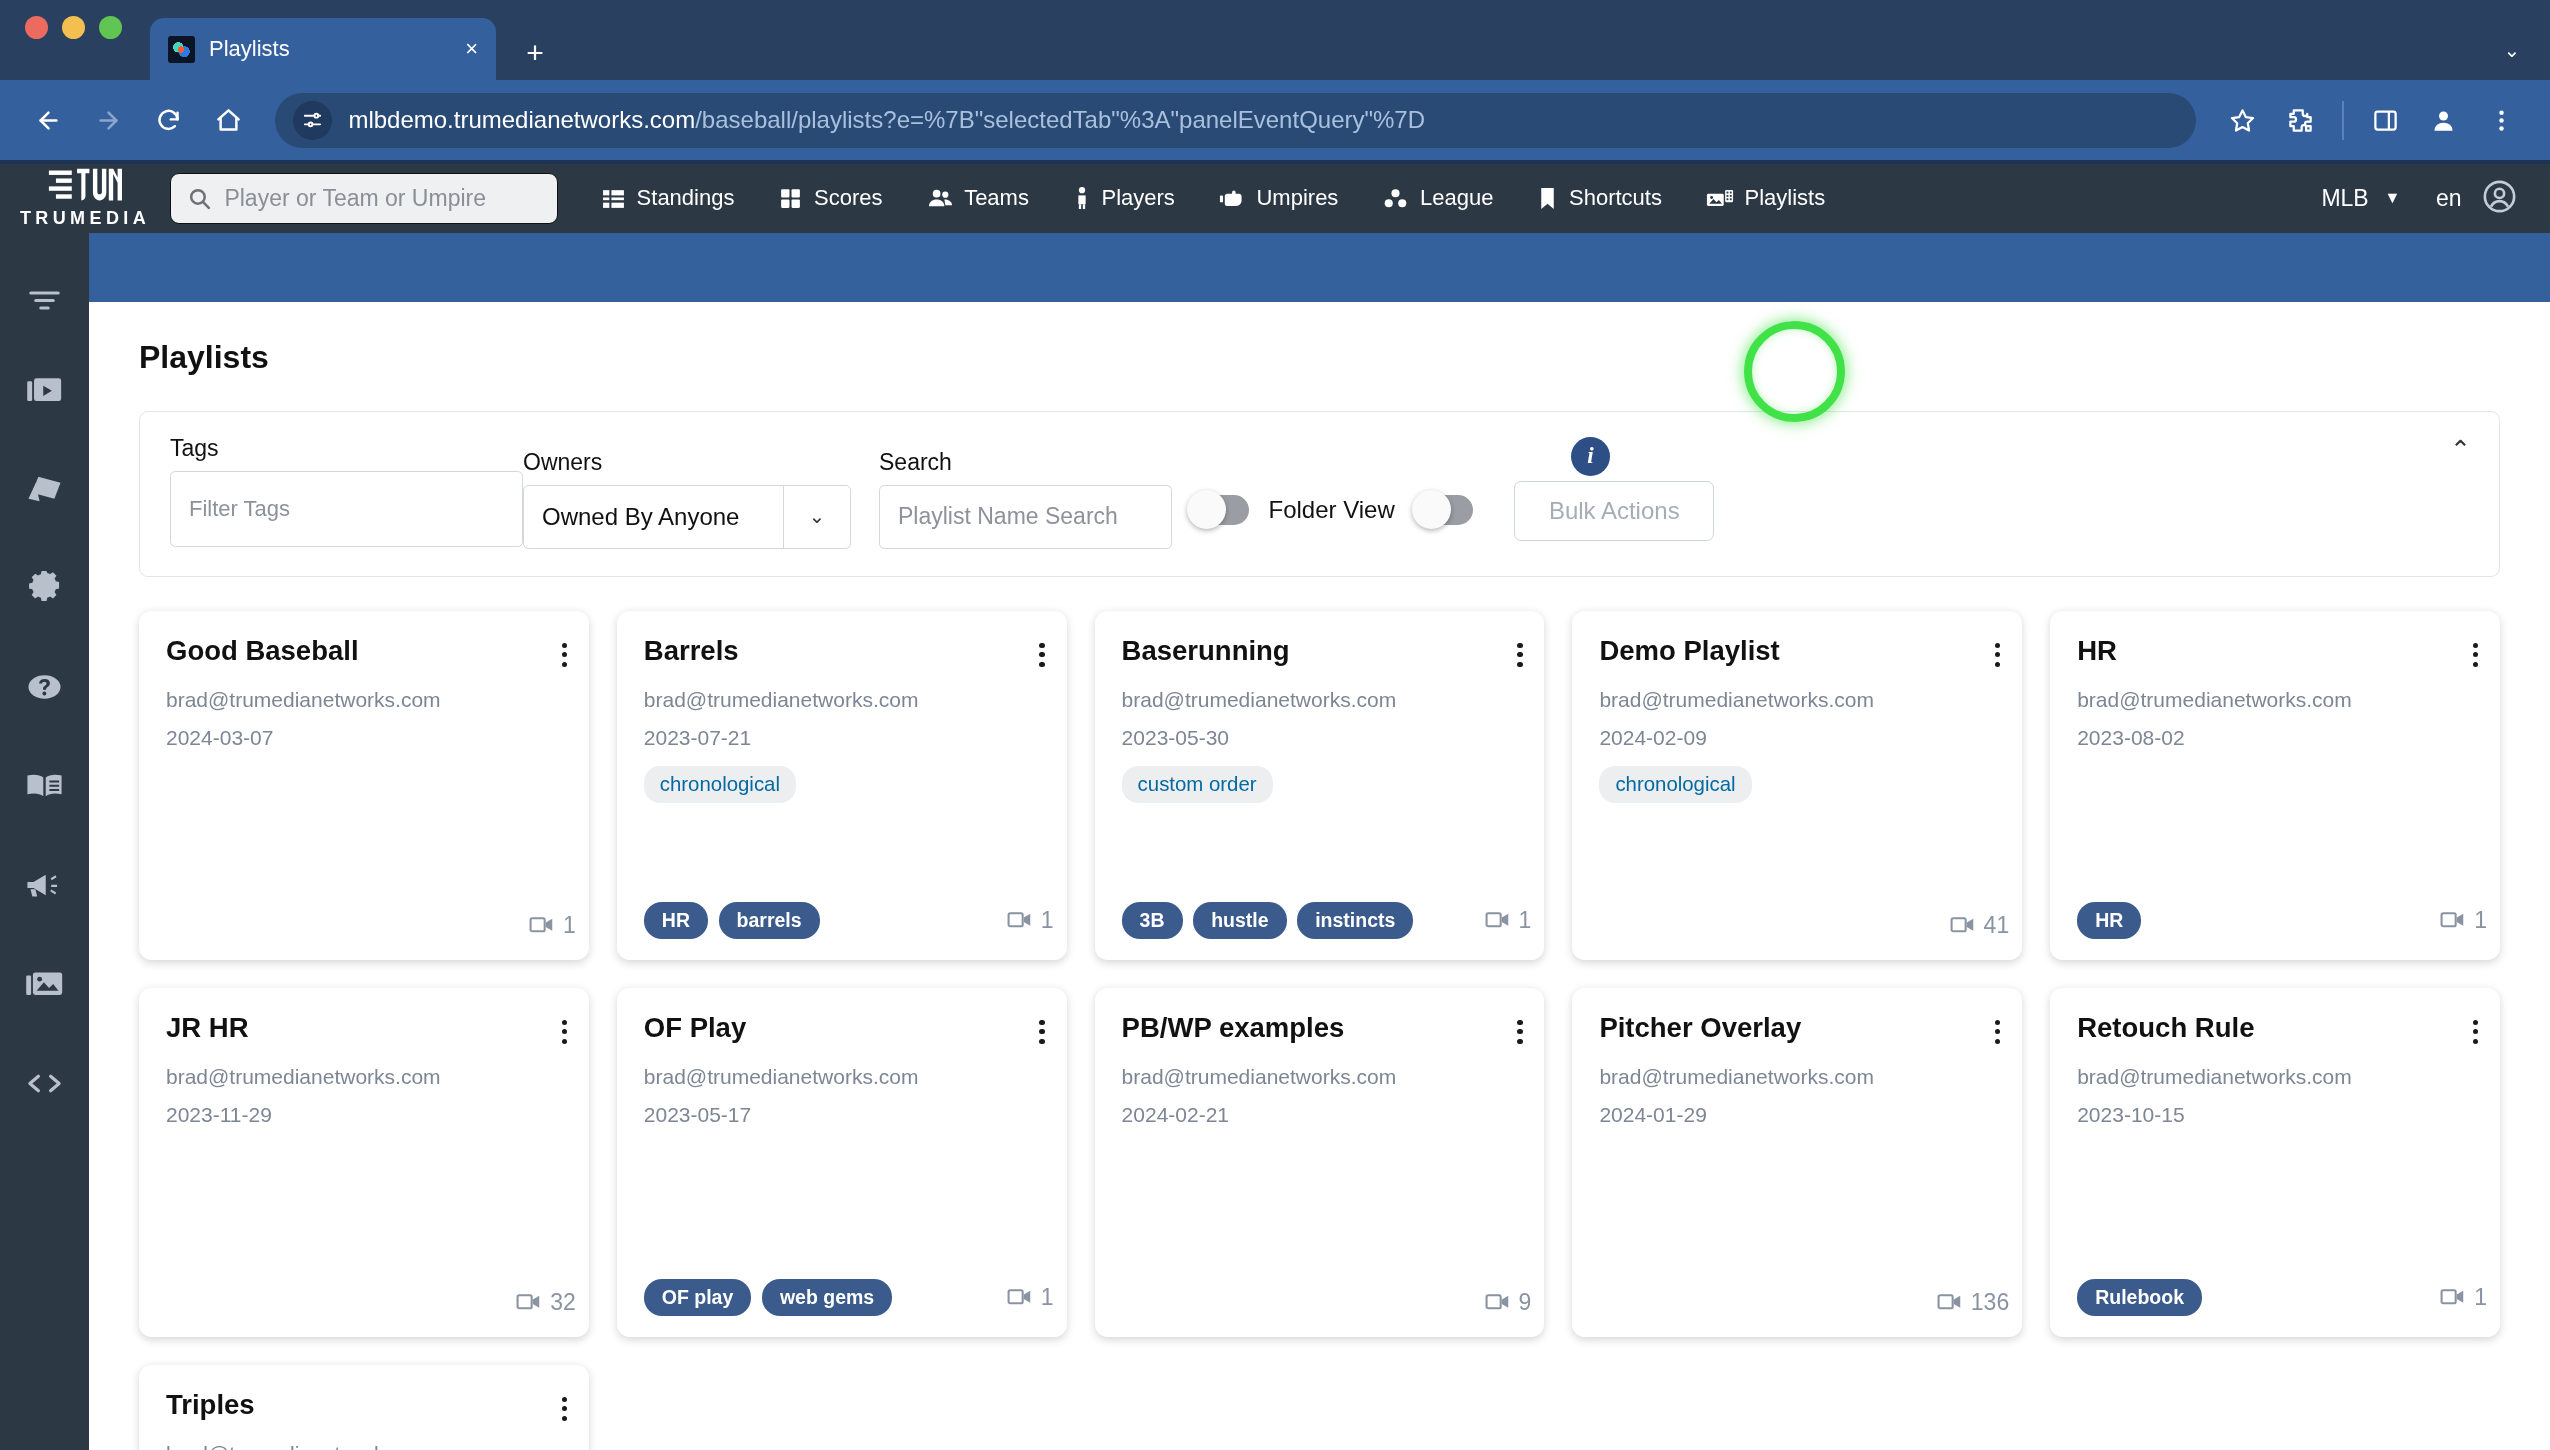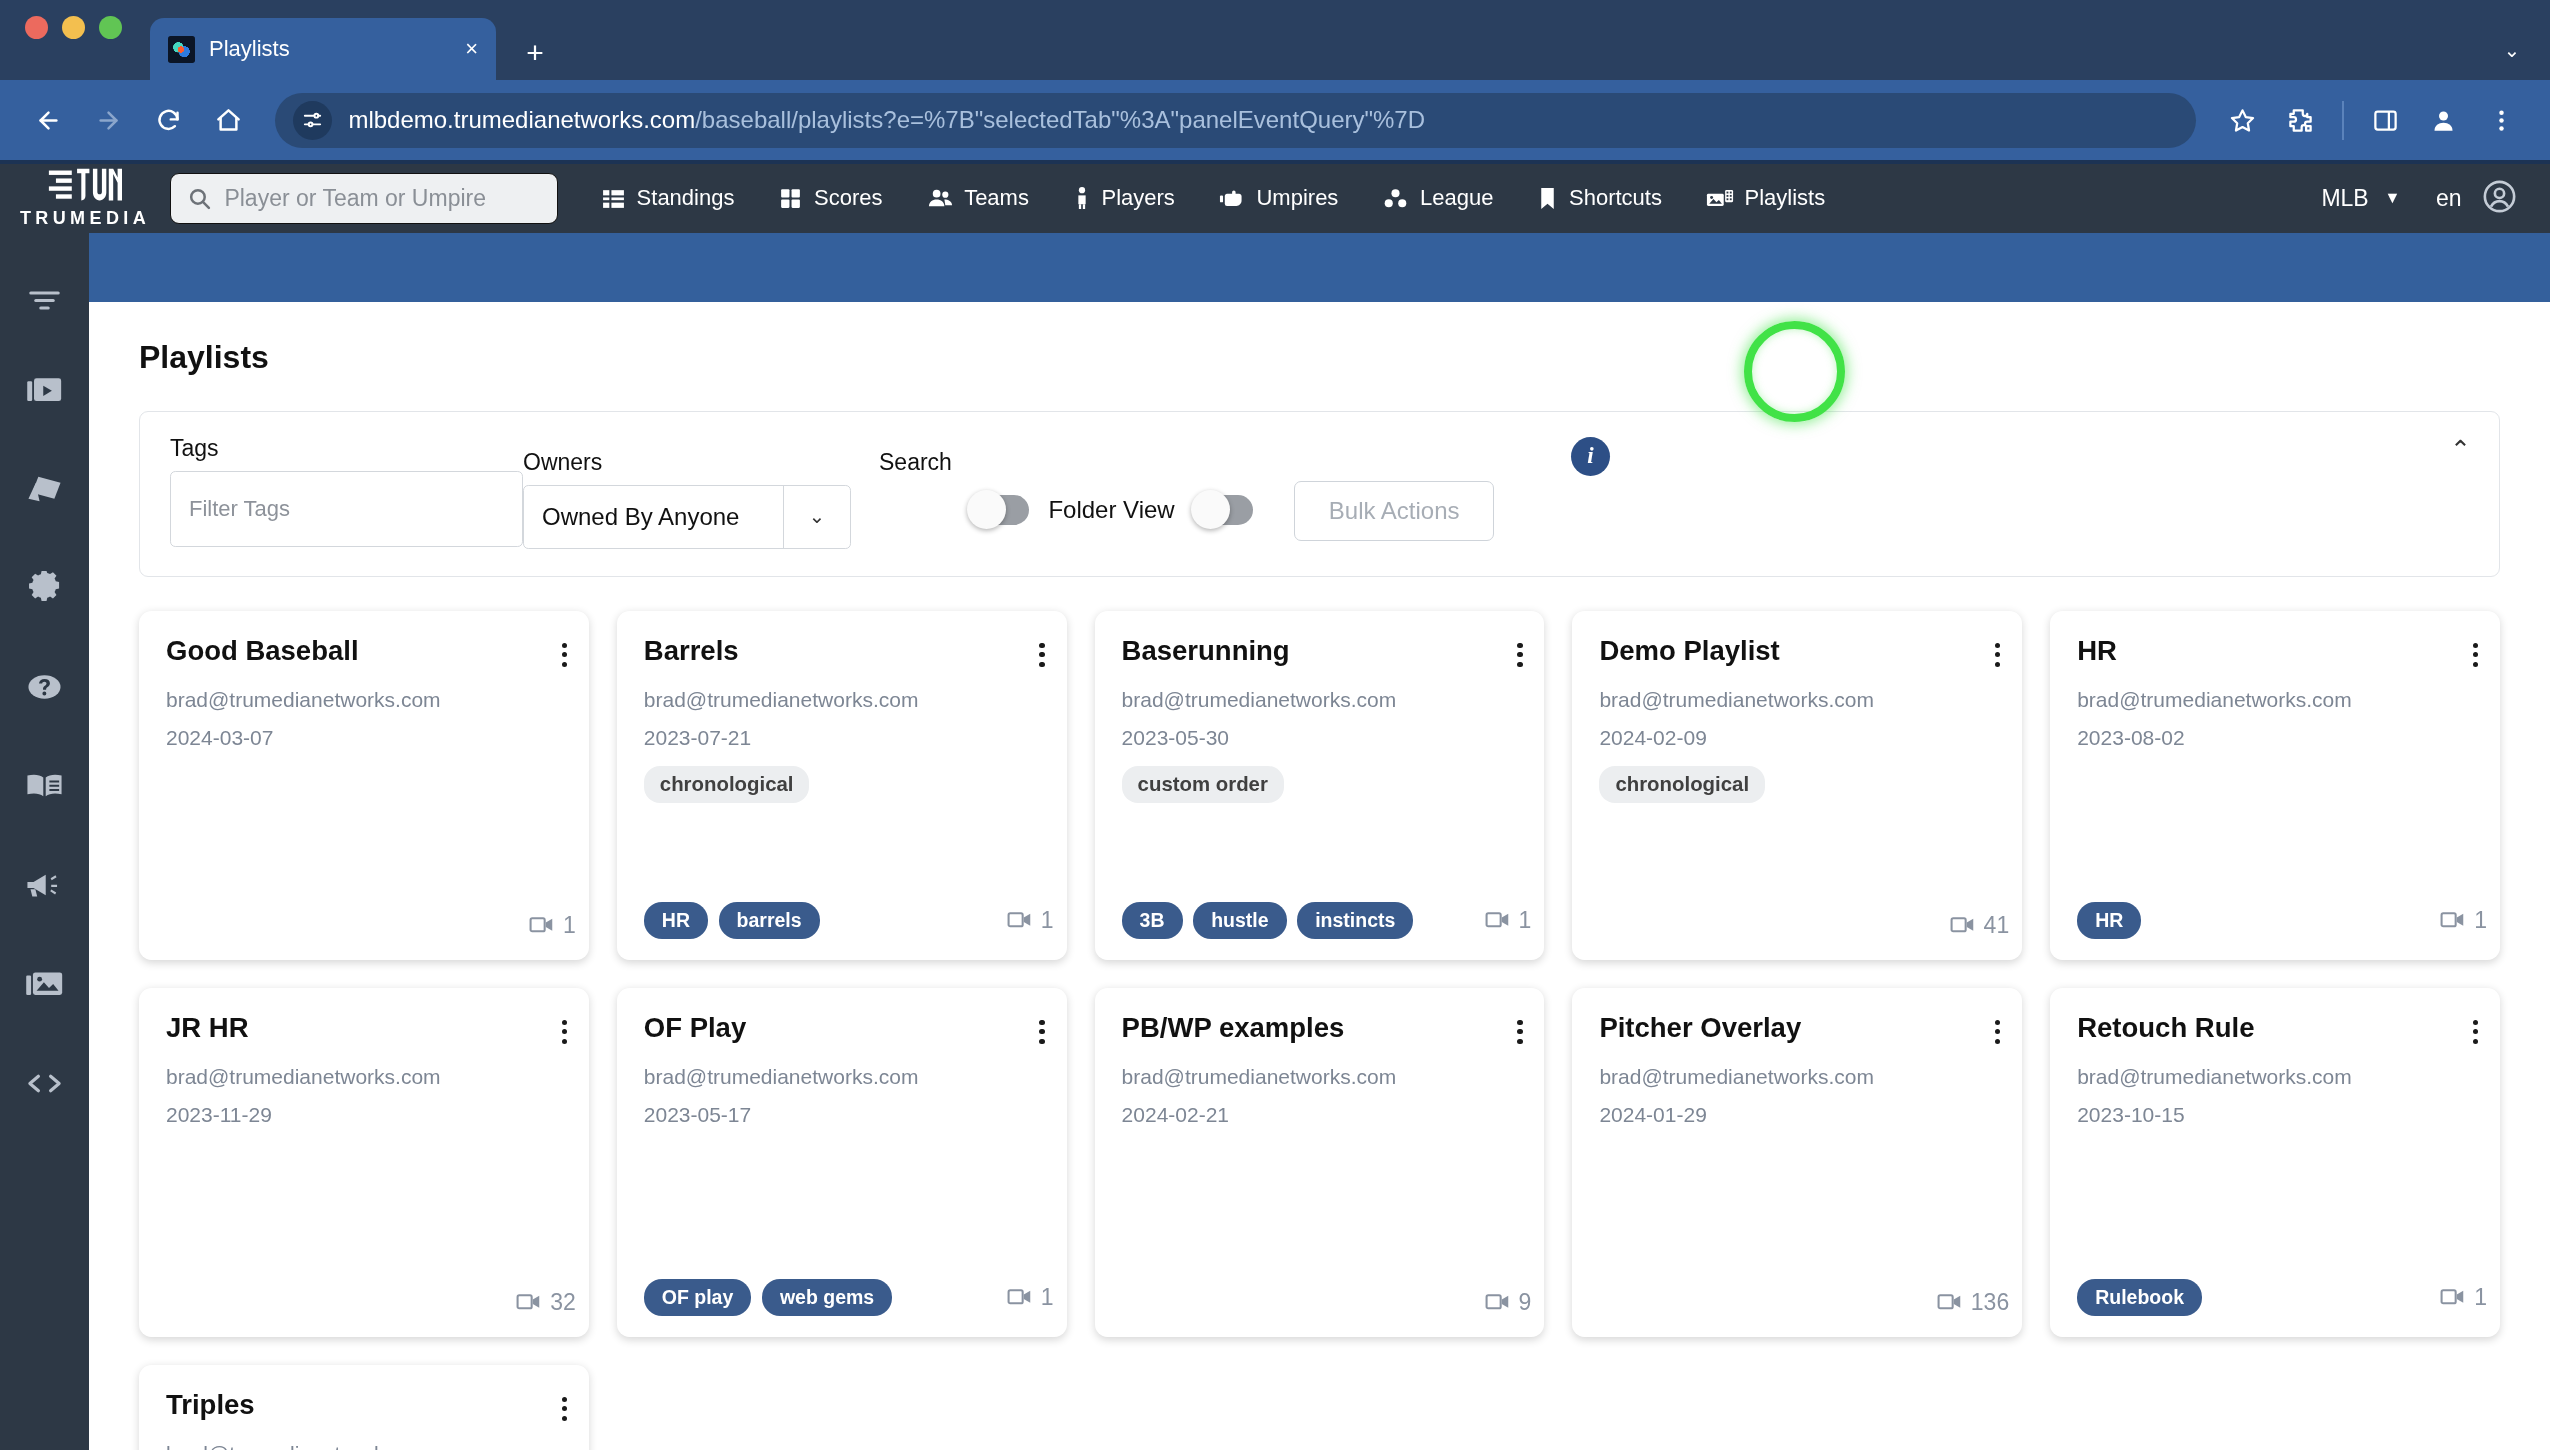--- a/index.html
+++ b/index.html
@@ -275,24 +275,24 @@
   .kebab {
     width: 23px; display: flex; flex-direction: column; align-items: center; gap: 4.4px;
     padding-top: 7px; flex: 0 0 auto;
   }
   .kebab i { width: 5.3px; height: 5.3px; border-radius: 50%; background: #1a1a1a; display: block; }
   .card-owner { font-size: 21px; color: #7d8694; margin-top: 21px; }
   .card-date { font-size: 21px; color: #7d8694; margin-top: 14px; }
   .order-pill {
     align-self: flex-start;
     margin-top: 16px;
-    background: #eceef0; color: #404040;
+    background: #eceef0; color: #0369a1;
     border-radius: 16px;
     padding: 7px 16px;
-    font-size: 20.4px; font-weight: 700;
+    font-size: 20.4px; font-weight: 400;
   }
   .card-foot {
     margin-top: auto;
     display: flex; align-items: center; gap: 10.6px;
   }
   .tag-pill {
     background: #3a5b8c; color: #ffffff;
     border-radius: 18px; padding: 7px 18px;
     font-size: 19.5px; font-weight: 700;
     white-space: nowrap;
@@ -602,20 +602,23 @@
         <div class="field field-owners">
           <span class="field-label">Owners</span>
           <div class="select">
             <span class="select-val">Owned By Anyone</span>
             <span class="select-arrow">⌄</span>
           </div>
         </div>
 
         <div class="field field-search">
           <span class="field-label">Search</span>
+          <div class="search-box">
+            <span class="search-ph">Playlist Name Search</span>
+          </div>
         </div>
 
         <div class="toggles">
           <div class="switch">
               <span class="knob"></span>
             </div>
           <span class="folder-label">Folder View</span>
           <div class="switch">
               <span class="knob"></span>
             </div>

